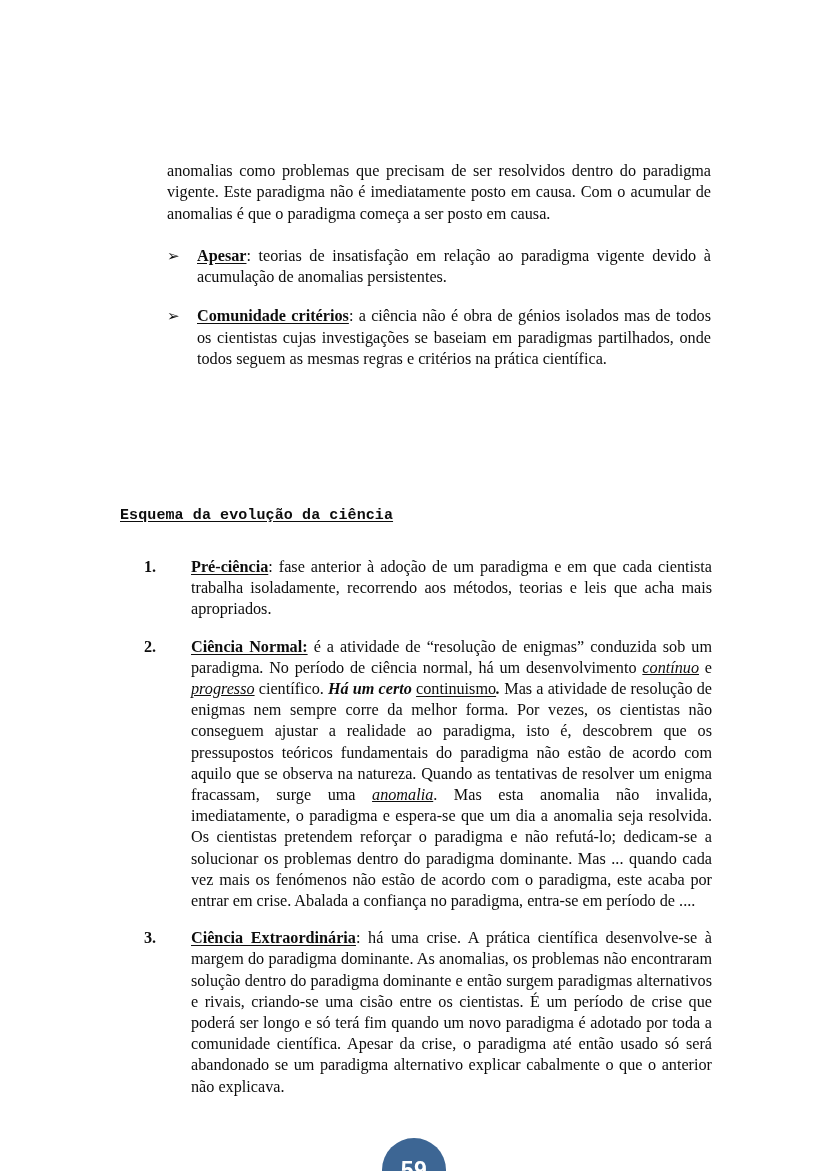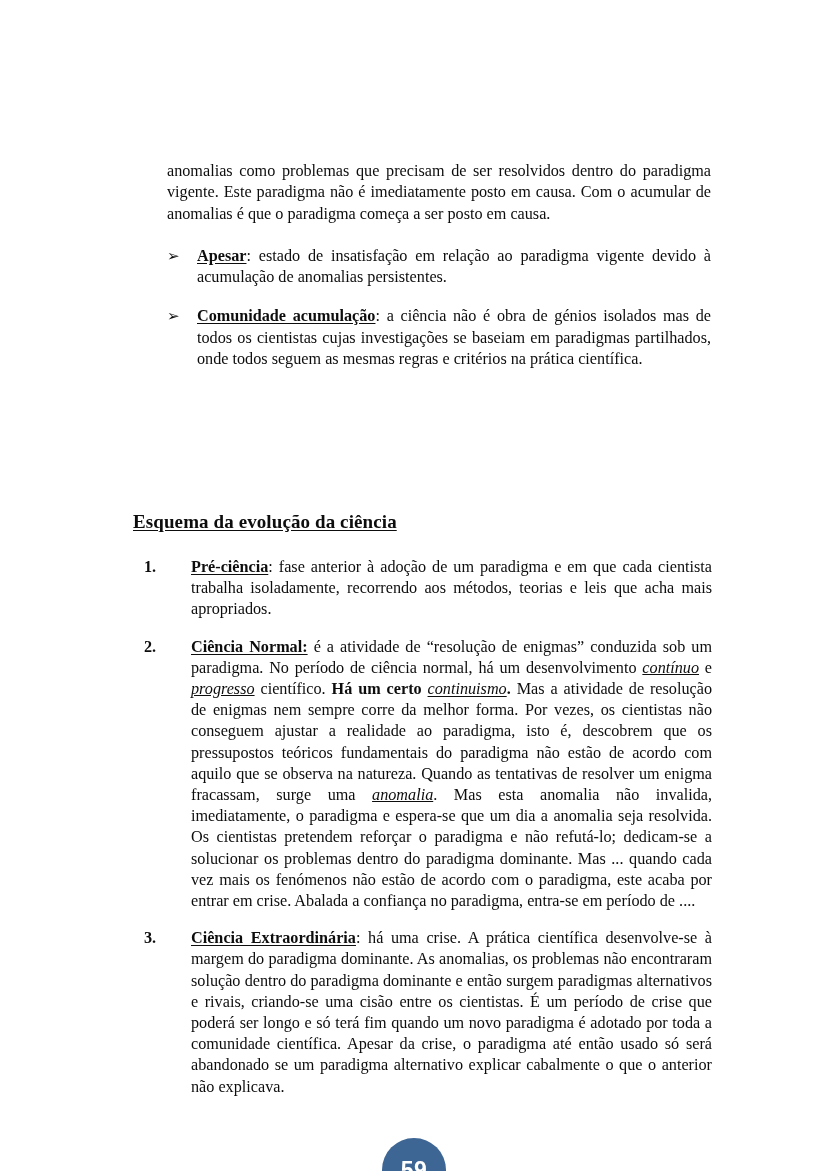--- a/index.html
+++ b/index.html
@@ -65,27 +65,28 @@
     top: 0px;
     font-size: 15px;
     line-height: 21.2px;
     font-family: "DejaVu Sans", sans-serif;
     color: #0d0d0d;
   }
 
   
   .section-heading {
     position: absolute;
-    left: 13px;
+    left: 0px;
     top: 447px;
-    font-size: 19px;
+    font-size: 15px;
     font-weight: bold;
     text-decoration: underline;
     text-underline-offset: 2px;
     letter-spacing: 0.1px;
+    font-family: Liberation Mono, monospace;
   }
 
   
   .num-list {
     position: absolute;
     left: 24px;
     top: 509px;
     width: 568px;
   }
   .num-item {
@@ -98,22 +99,22 @@
     left: 0;
     top: 0;
     width: 30px;
     text-align: left;
     font-weight: bold;
     font-size: 16.2px;
     line-height: 21.2px;
   }
 
   
-  .b { font-weight: bold; }
-  .u { text-decoration: underline; text-underline-offset: 2px; font-style: italic; }
+  .b { font-weight: bold; font-style: italic; }
+  .u { text-decoration: underline; text-underline-offset: 2px; }
   .bu { font-weight: bold; text-decoration: underline; text-underline-offset: 2px; }
   .i { font-style: italic; text-decoration: underline; }
 
   
   .page-badge {
     position: absolute;
     left: 50%;
     transform: translateX(-50%);
     top: 1090px;
     width: 64px;
@@ -135,26 +136,26 @@
 
 <div class="page">
   <div class="content">
 
     <p class="para top-para">anomalias como problemas que precisam de ser resolvidos dentro do paradigma vigente. Este paradigma não é imediatamente posto em causa. Com o acumular de anomalias é que o paradigma começa a ser posto em causa.</p>
 
     <div class="bullet-list">
 
       <div class="bullet-item para">
         <span class="bullet-marker">➢</span>
-        <span class="bu">Apesar</span><span>: </span><span>estado de insatisfação em relação ao paradigma vigente devido à acumulação de anomalias persistentes.</span>
+        <span class="bu">Apesar</span><span>: </span><span>teorias de insatisfação em relação ao paradigma vigente devido à acumulação de anomalias persistentes.</span>
       </div>
 
       <div class="bullet-item para">
         <span class="bullet-marker">➢</span>
-        <span class="bu">Comunidade acumulação</span><span>: </span><span>a ciência não é obra de génios isolados mas de todos os cientistas cujas investigações se baseiam em paradigmas partilhados, onde todos seguem as mesmas regras e critérios na prática científica.</span>
+        <span class="bu">Comunidade critérios</span><span>: </span><span>a ciência não é obra de génios isolados mas de todos os cientistas cujas investigações se baseiam em paradigmas partilhados, onde todos seguem as mesmas regras e critérios na prática científica.</span>
       </div>
 
     </div>
 
     <h2 class="section-heading">Esquema da evolução da ciência</h2>
 
     <div class="num-list">
 
       <div class="num-item para">
         <span class="num-marker">1.</span>

